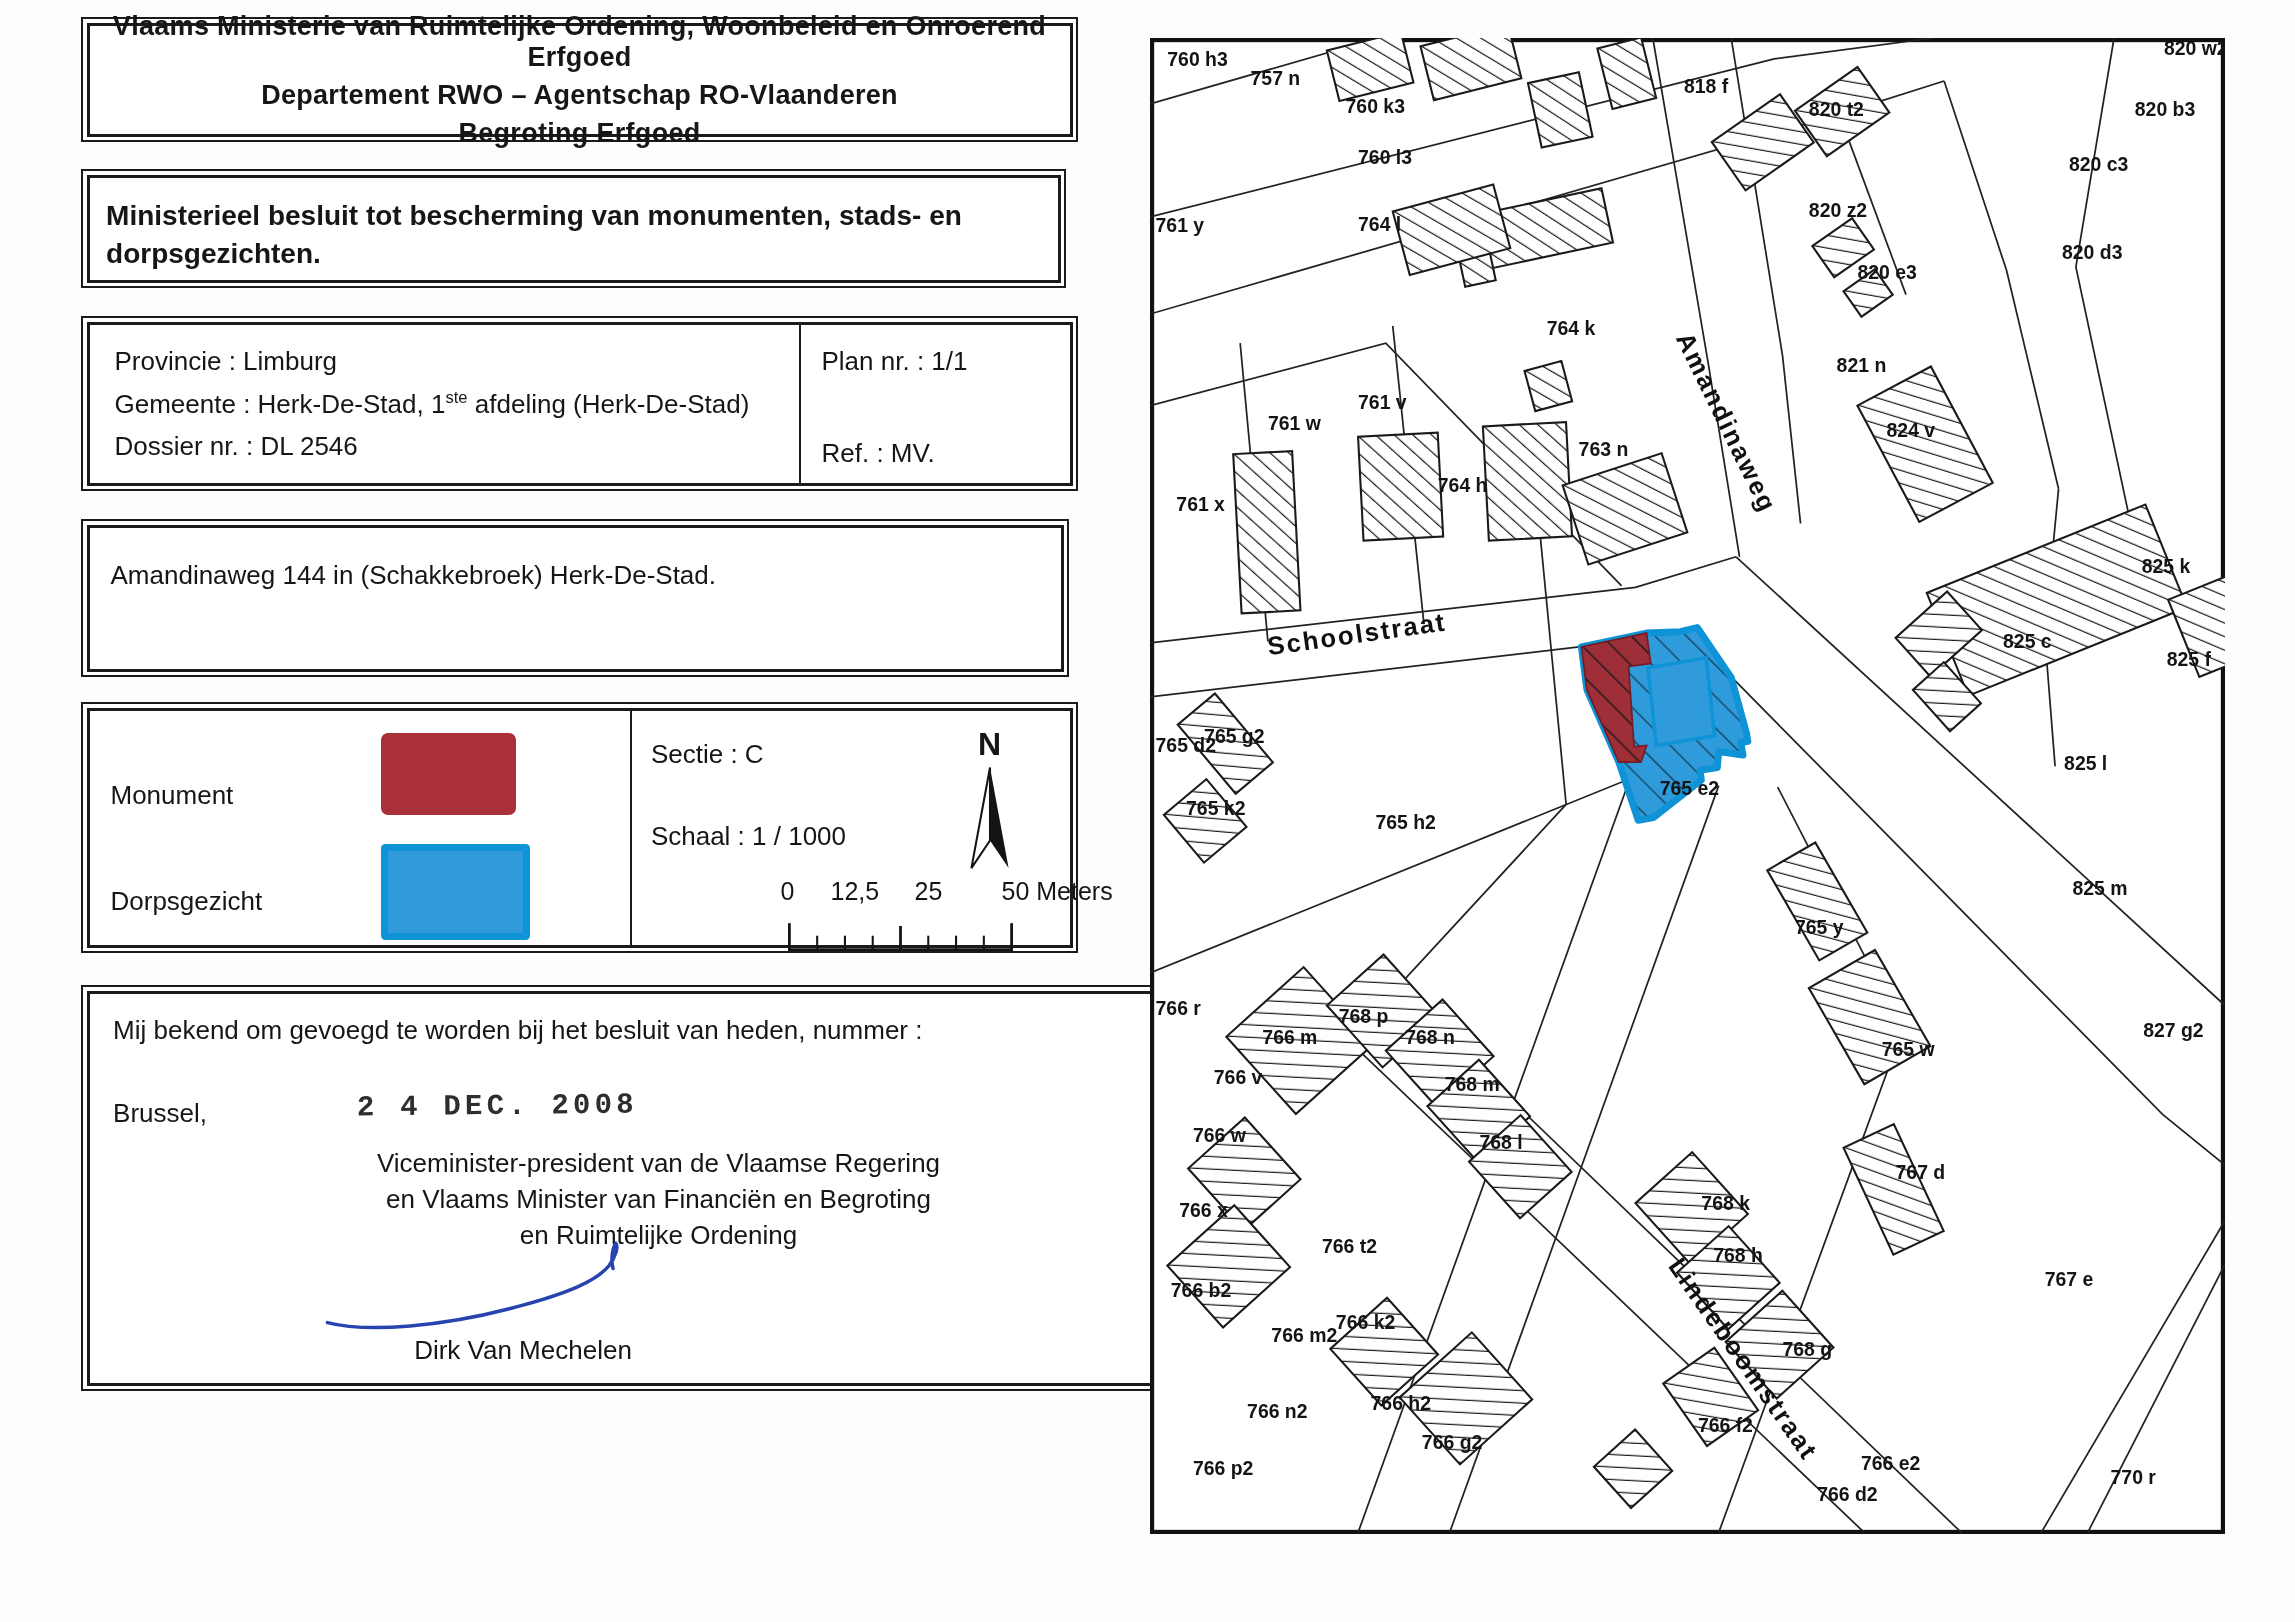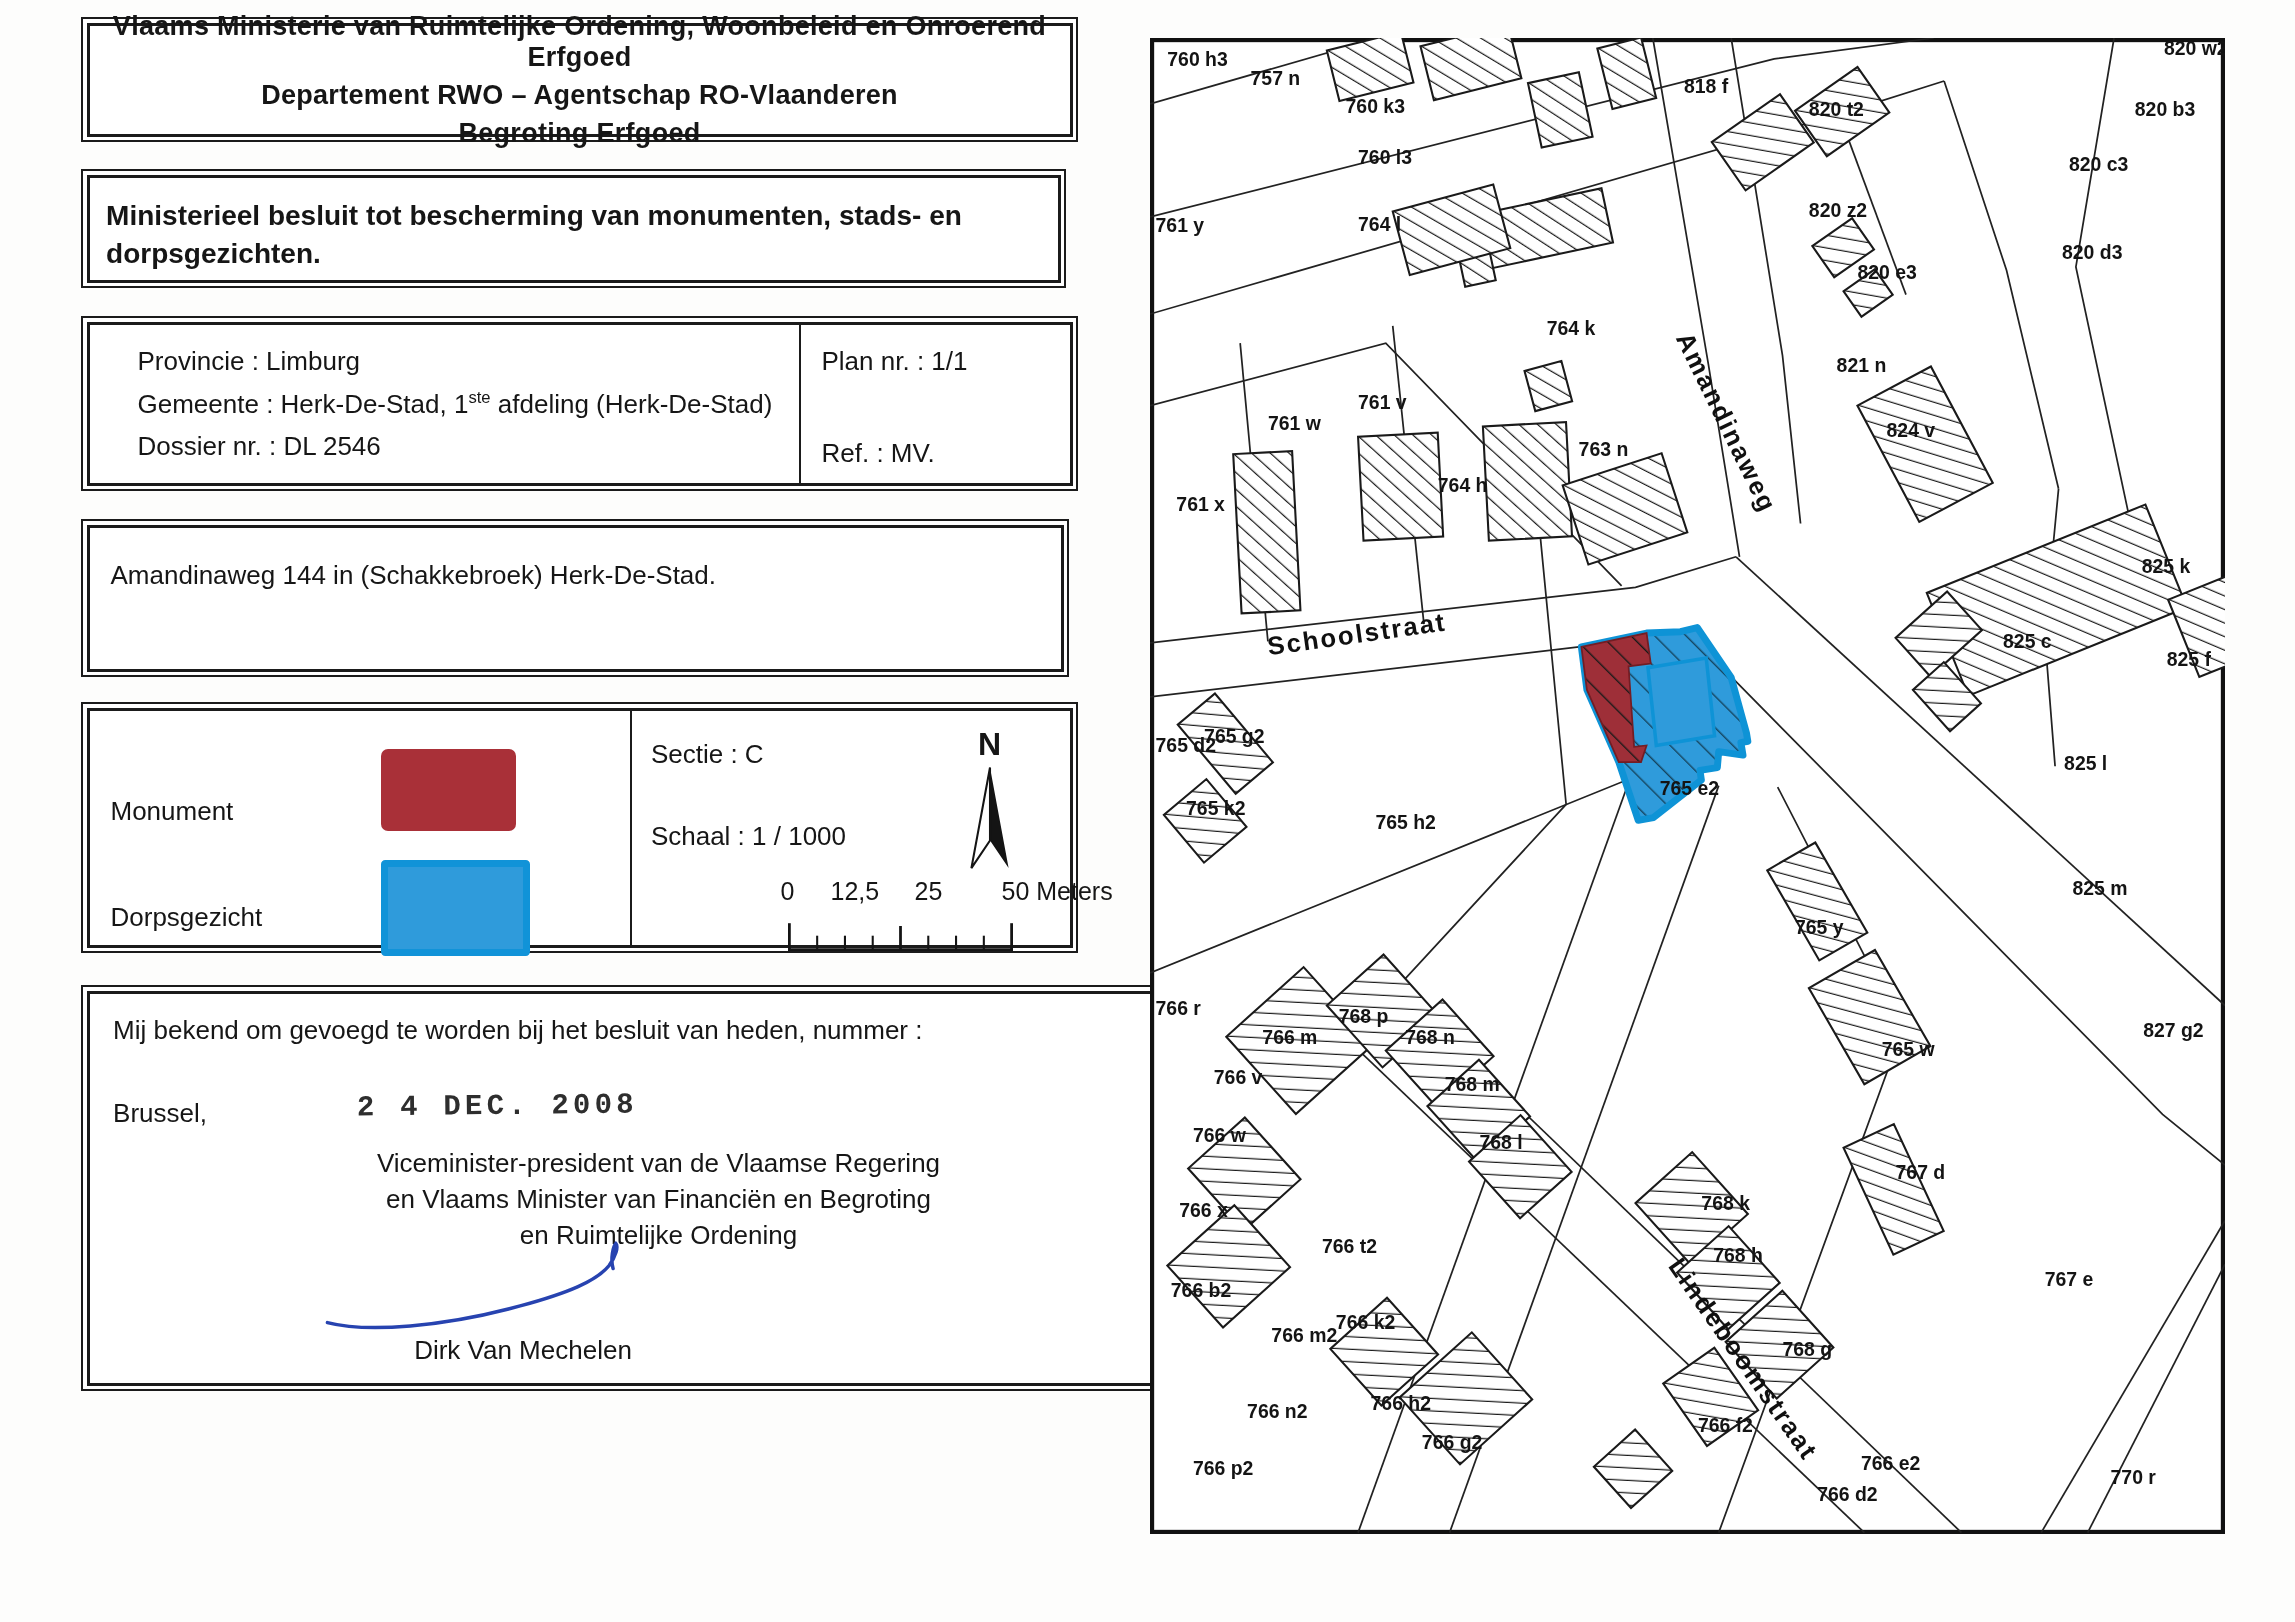--- a/index.html
+++ b/index.html
@@ -2,26 +2,26 @@
 <html style="font-size:11px"><head>
 <meta charset="utf-8">
 <style>
   html,body{margin:0;padding:0;background:#e8e8e8;}
   .page{position:relative;width:2295px;height:1623px;background:#fdfdfc;font-family:"Liberation Sans",sans-serif;color:#161616;overflow:hidden;}
   .dbox{position:absolute;border:2.1px solid #1b1b1b;padding:3.5px;background:#fff;box-sizing:border-box;}
   .dbox-in{border:3.5px solid #1b1b1b;width:100%;height:100%;box-sizing:border-box;position:relative;background:#fff;}
   .hdr{display:flex;flex-direction:column;justify-content:center;align-items:center;text-align:center;gap:7px;}
   .hdr div{font-size:27px;font-weight:bold;letter-spacing:0.3px;}
   .title-text{font-size:28px;font-weight:bold;line-height:1.35;padding:19.4px 16.6px;}
-  .info-left{position:absolute;left:0;top:0;bottom:0;width:707px;padding:21px 25px;display:flex;flex-direction:column;justify-content:space-between;box-sizing:border-box;margin-left:23px;}
+  .info-left{position:absolute;left:0;top:0;bottom:0;width:707px;padding:21px 25px;display:flex;flex-direction:column;justify-content:space-between;box-sizing:border-box;}
   .info-right{position:absolute;left:709px;top:0;bottom:0;right:0;border-left:2.1px solid #1b1b1b;padding:21px 21px;box-sizing:border-box;}
   .row{font-size:26px;}
   sup{font-size:16.6px;}
   .omschr{padding:23.6px 21px;font-size:26px;line-height:1.9;}
-  .legend-left{position:absolute;left:0;top:16px;bottom:0;width:537px;}
+  .legend-left{position:absolute;left:0;top:0;bottom:0;width:537px;}
   .legend-div{position:absolute;left:540px;top:0;bottom:0;width:2.1px;background:#1b1b1b;}
   .legend-label{position:absolute;font-size:26px;}
   .swatch{position:absolute;left:291px;width:135px;height:82px;}
   .legend-right{position:absolute;left:542px;top:0;right:0;bottom:0;}
   .lr-text{position:absolute;font-size:26px;}
   .north{position:absolute;right:49px;top:15.3px;width:62px;height:160px;text-align:center;}
   .north .nlet{font-size:32px;font-weight:bold;}
   .scalebar{position:absolute;left:156px;top:172px;width:229px;height:62px;}
   .tick-label{position:absolute;top:-5.5px;font-size:25px;}
   .closing-line1{position:absolute;left:23.6px;top:21px;font-size:26px;}

